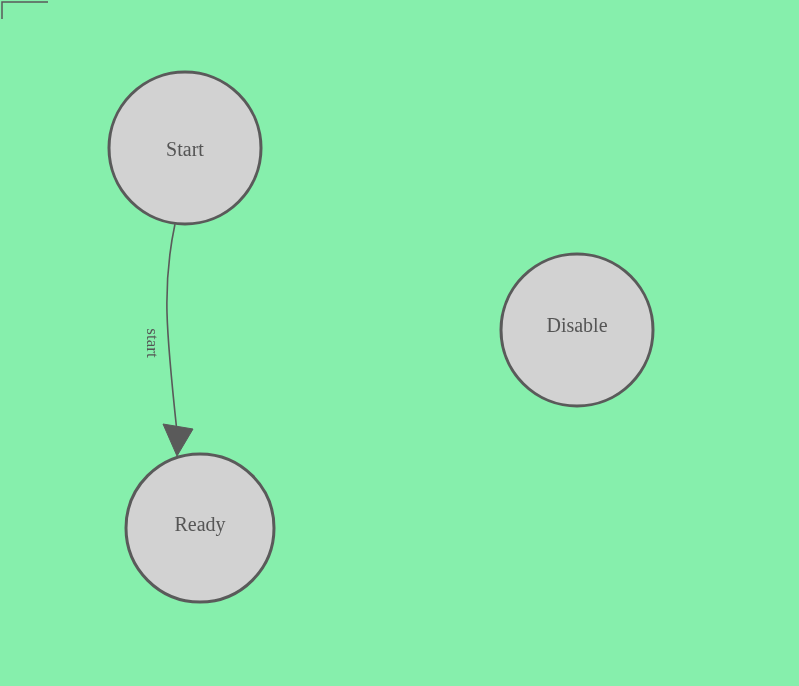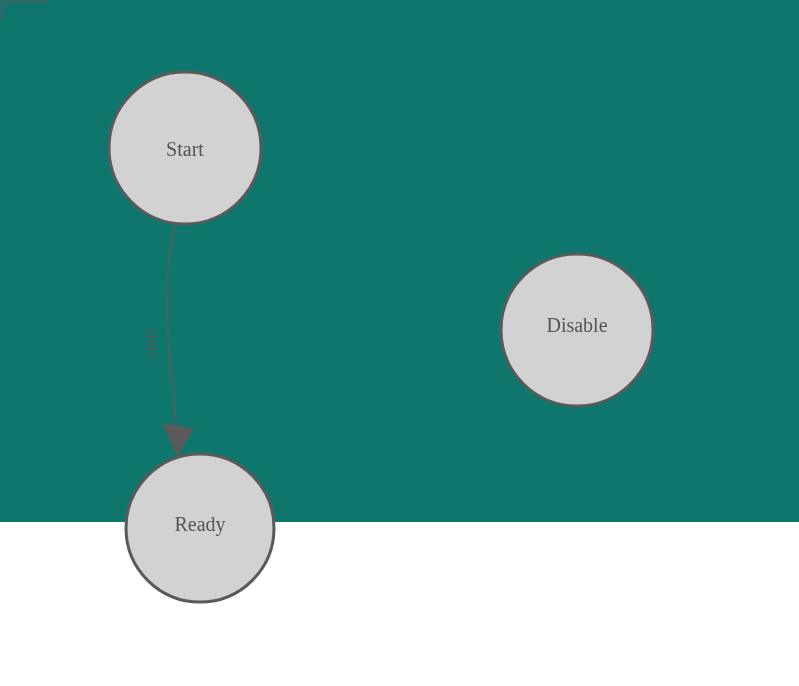--- a/index.html
+++ b/index.html
@@ -9,22 +9,22 @@
   }
   body {
     width: 799px;
     height: 686px;
     overflow: hidden;
     font-family: "Liberation Serif", "DejaVu Serif", serif;
   }
   #canvas {
     position: relative;
     width: 799px;
-    height: 522px;
-    background: #0f766e;
+    height: 686px;
+    background: #86efac;
   }
   #graph-svg {
     position: absolute;
     top: 0;
     left: 0;
     width: 799px;
     height: 686px;
     display: block;
   }
   .node-circle {

